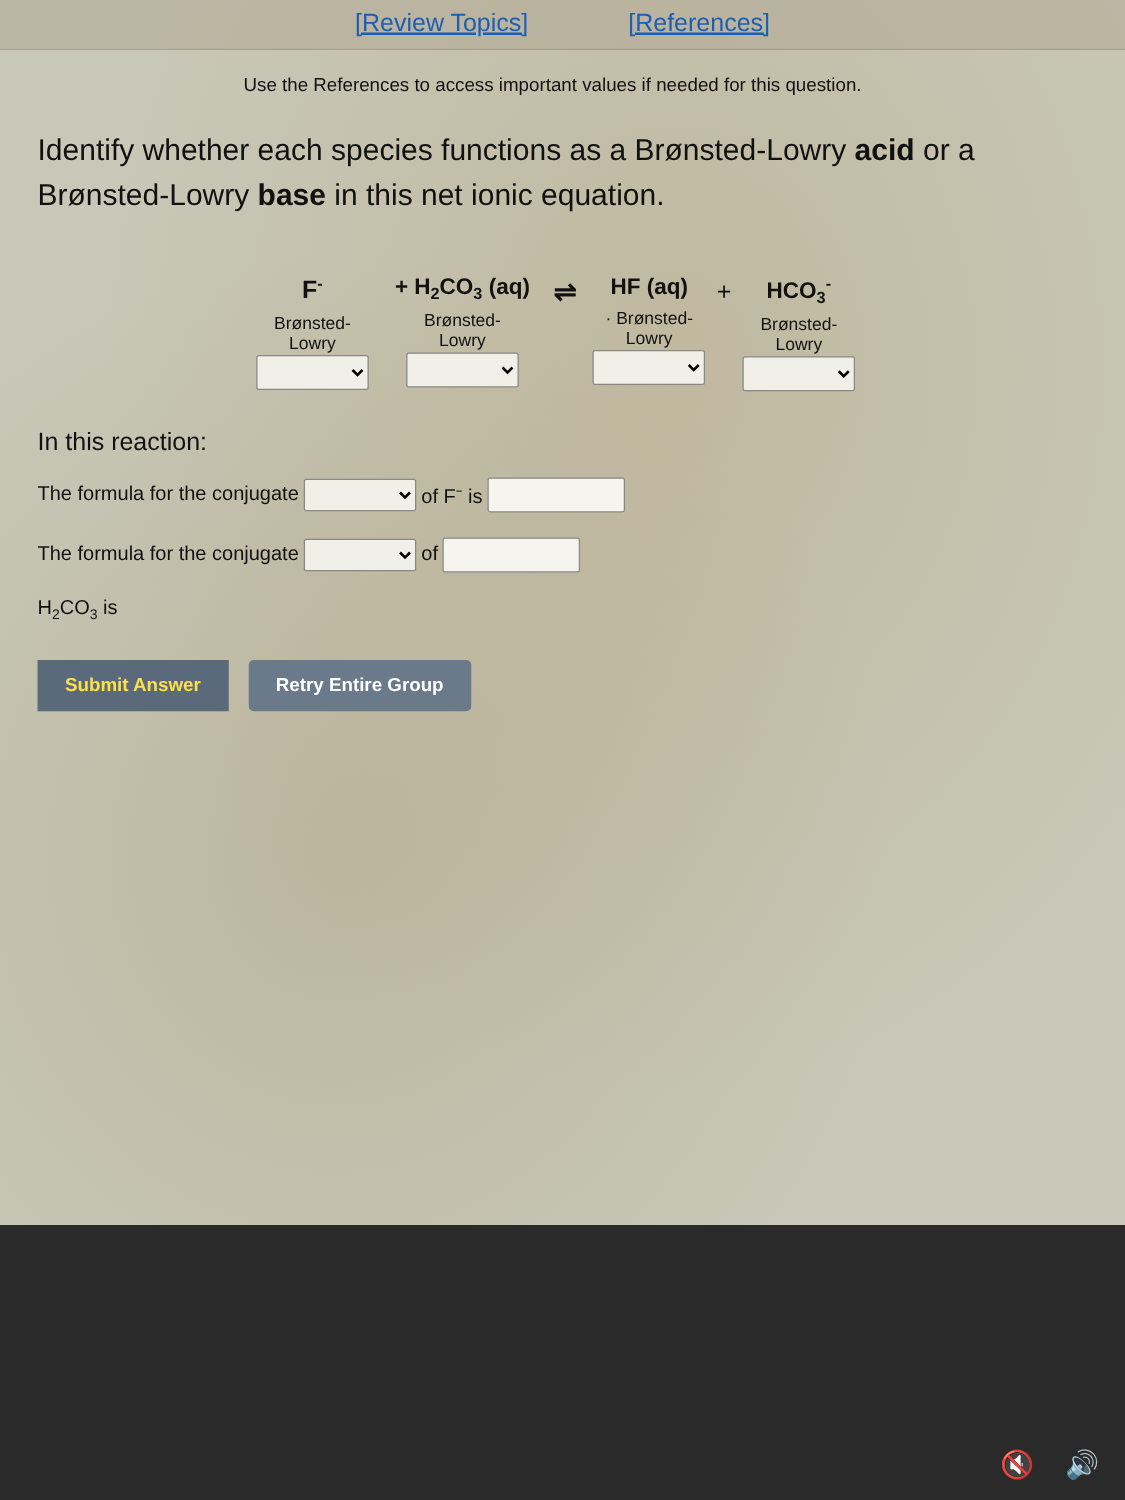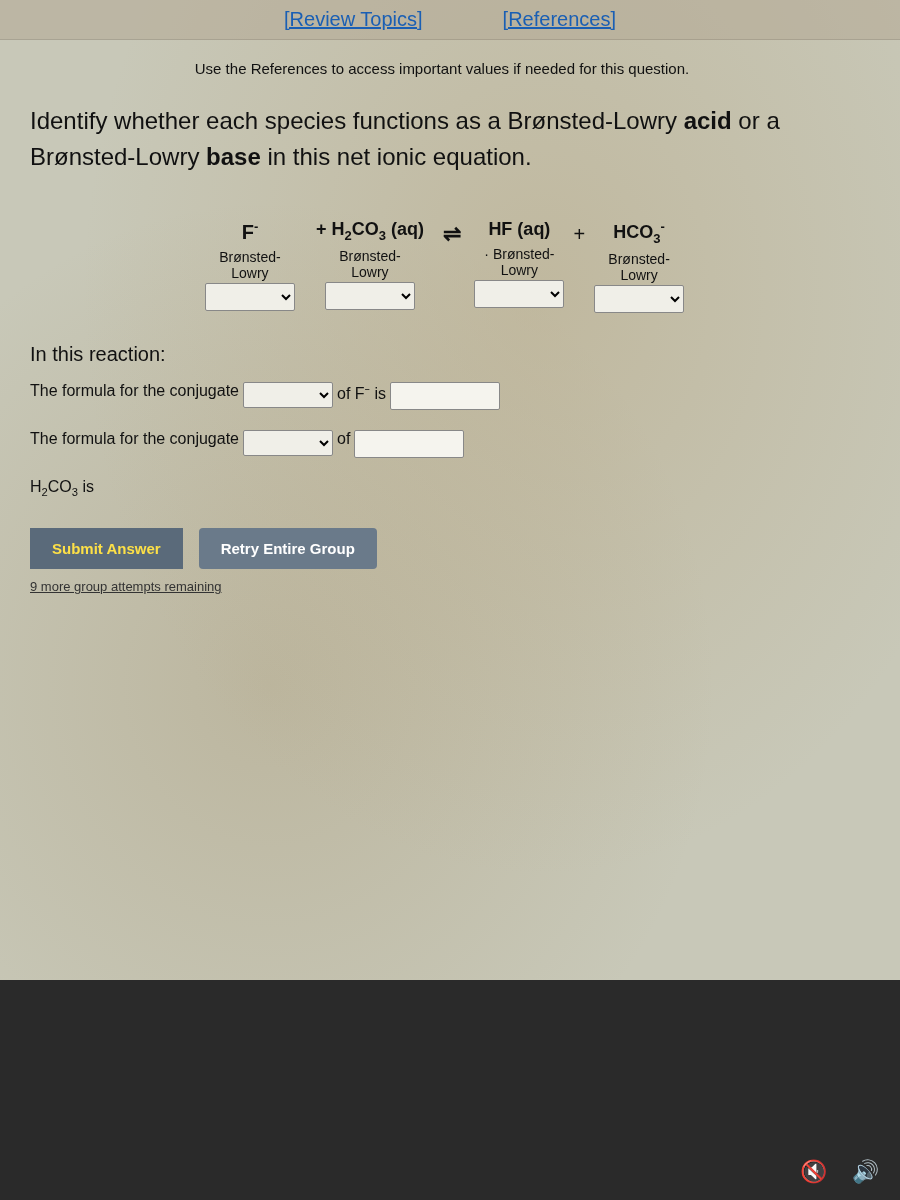--- a/index.html
+++ b/index.html
@@ -130,20 +130,21 @@
 
     .in-this-reaction {
       font-size: 20px;
       color: #111;
       margin-bottom: 16px;
       font-weight: normal;
     }
 
     .formula-row {
       display: flex;
+      align-items: center;
       margin-bottom: 20px;
       font-size: 16px;
       color: #111;
       gap: 4px;
       flex-wrap: wrap;
     }
 
     .formula-row .inline-select {
       height: 26px;
       border: 1px solid #888;
@@ -353,23 +354,20 @@
           <span>H<sub>2</sub>CO<sub>3</sub> is</span>
         </div>
       </div>
     </div>
 
     <div class="buttons-row">
       <button class="btn-submit">Submit Answer</button>
       <button class="btn-retry">Retry Entire Group</button>
     </div>
 
-    <div>
-      <span class="attempts-text">9 more group attempts remaining</span>
-    </div>
 
   </div>
 </div>
 
 <div class="bottom-bar">
   <div class="taskbar-right">
     <span class="volume-icon">🔇</span>
     <span class="volume-icon2">🔊</span>
   </div>
 </div>

